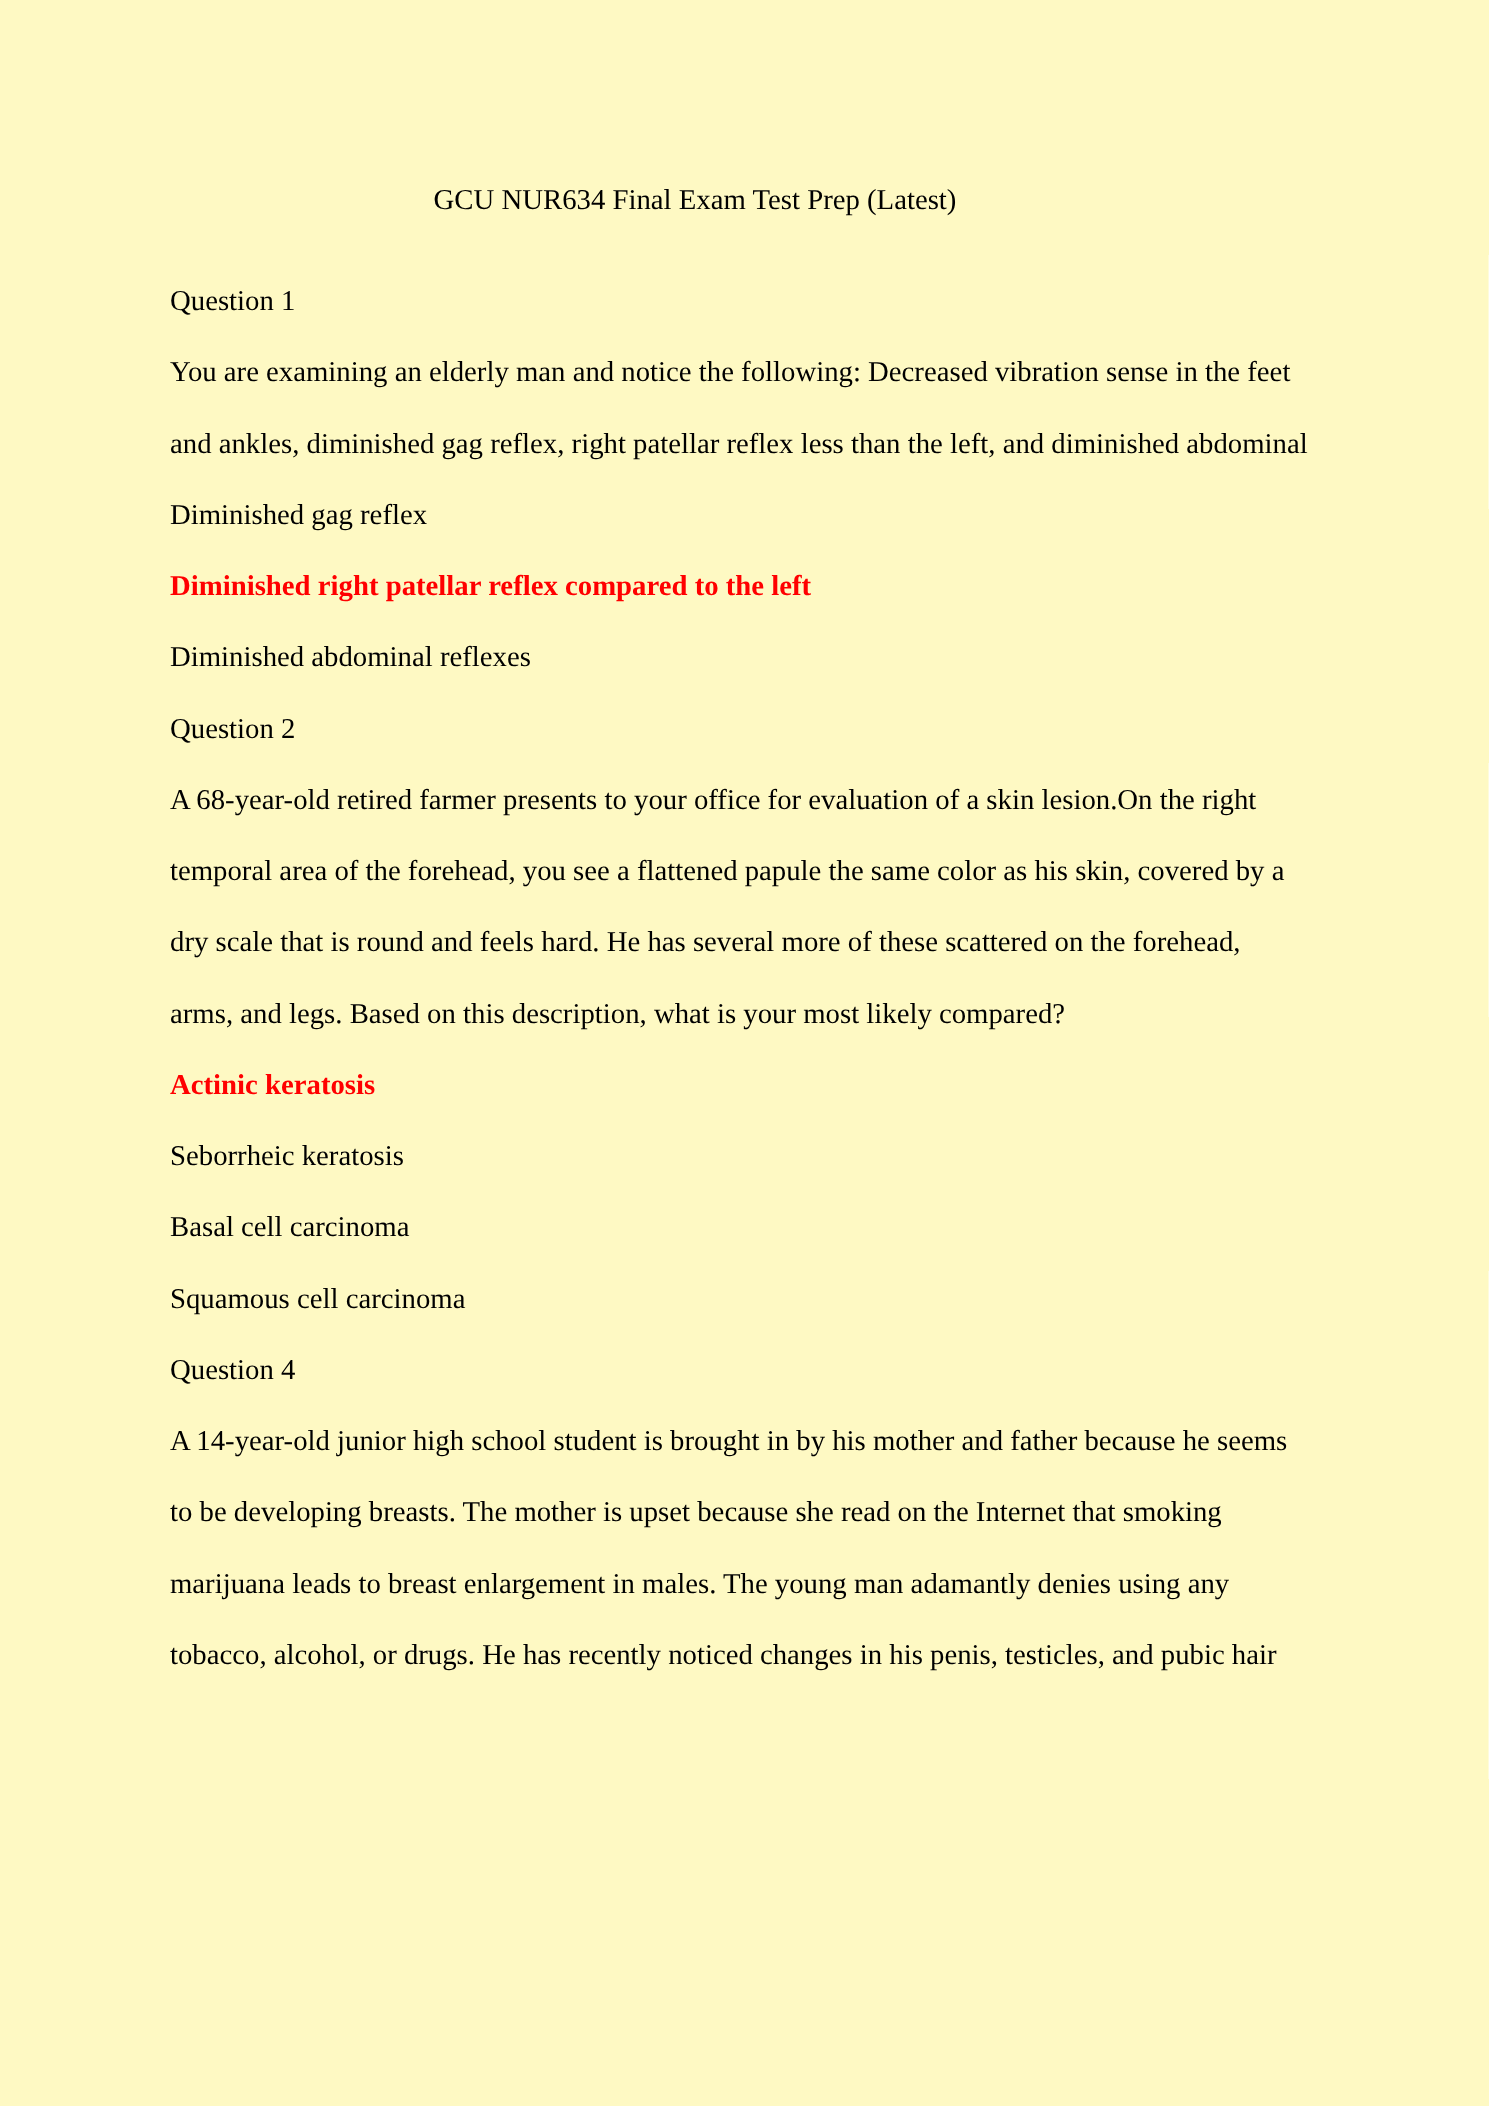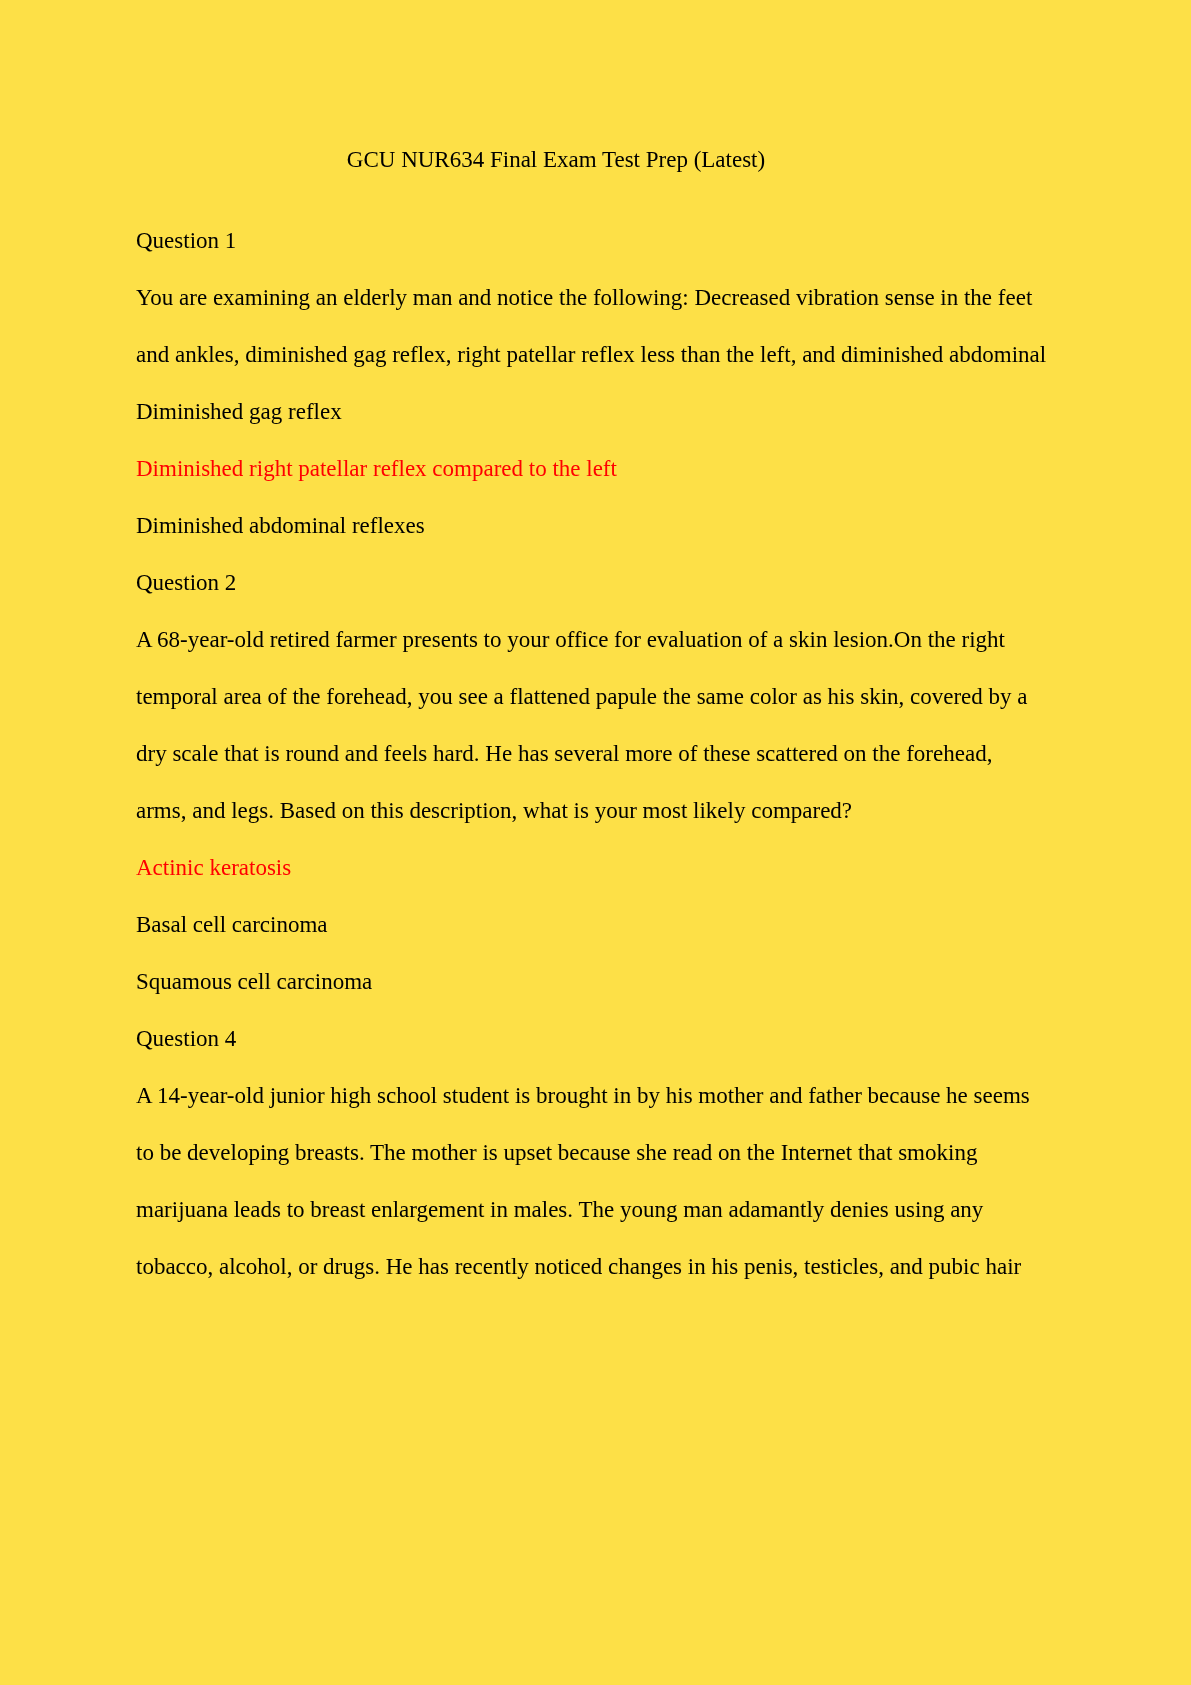--- a/index.html
+++ b/index.html
@@ -4,21 +4,21 @@
 <style>
   html, body {
     margin: 0;
     padding: 0;
     background: #ffffff;
   }
   .page {
     position: relative;
     width: 1191px;
     height: 1685px;
-    background: #fde047;
+    background: #fef9c3;
     overflow: hidden;
     font-family: "Liberation Serif", "DejaVu Serif", serif;
     color: #000000;
   }
   .content {
     position: absolute;
     left: 136px;
     top: 131px;
     width: 840px;
   }
@@ -26,21 +26,21 @@
     font-size: 23px;
     line-height: 57px;
     white-space: nowrap;
     color: #000000;
   }
   .block.title { margin-bottom: 24px; }
   .block.title .line {
     text-align: center;
     white-space: nowrap;
   }
-  .line.red { color: #ff0000; }
+  .line.red { color: #ff0000; font-weight: bold; }
 </style>
 </head>
 <body>
 
 <div class="page">
   <div class="content">
       <div class="block title">
         <div class="line">GCU NUR634 Final Exam Test Prep (Latest)</div>
       </div>
       <div class="block question-label">
@@ -65,20 +65,23 @@
       <div class="block paragraph">
         <div class="line">A 68-year-old retired farmer presents to your office for evaluation of a skin lesion.On the right</div>
         <div class="line">temporal area of the forehead, you see a flattened papule the same color as his skin, covered by a</div>
         <div class="line">dry scale that is round and feels hard. He has several more of these scattered on the forehead,</div>
         <div class="line">arms, and legs. Based on this description, what is your most likely compared?</div>
       </div>
       <div class="block option">
         <div class="line red">Actinic keratosis</div>
       </div>
       <div class="block option">
+        <div class="line">Seborrheic keratosis</div>
+      </div>
+      <div class="block option">
         <div class="line">Basal cell carcinoma</div>
       </div>
       <div class="block option">
         <div class="line">Squamous cell carcinoma</div>
       </div>
       <div class="block question-label">
         <div class="line">Question 4</div>
       </div>
       <div class="block paragraph">
         <div class="line">A 14-year-old junior high school student is brought in by his mother and father because he seems</div>

